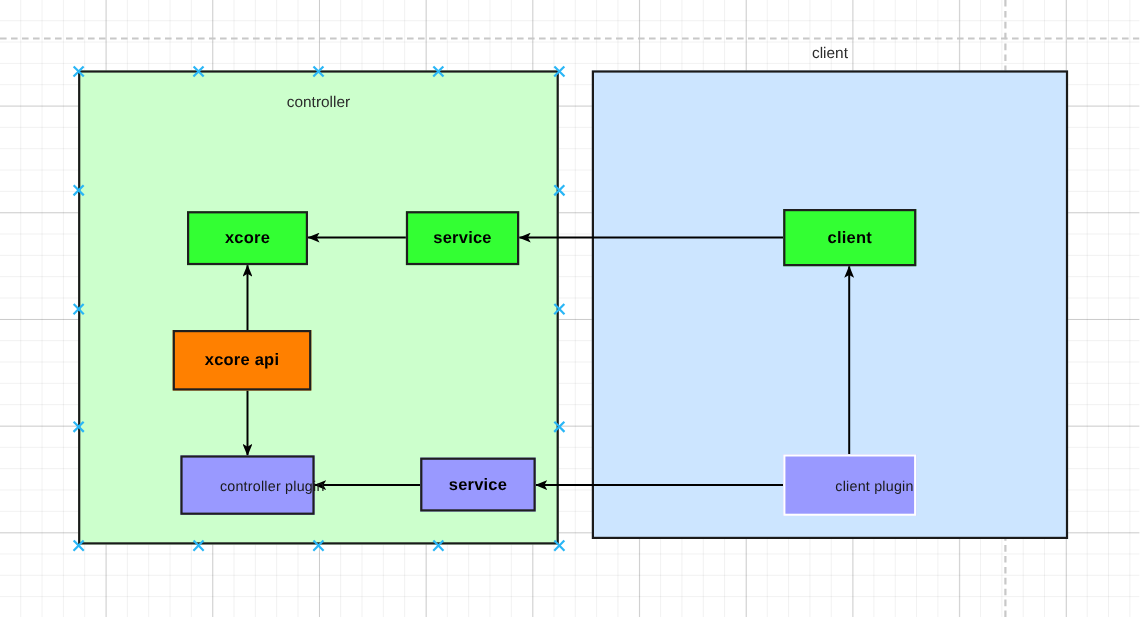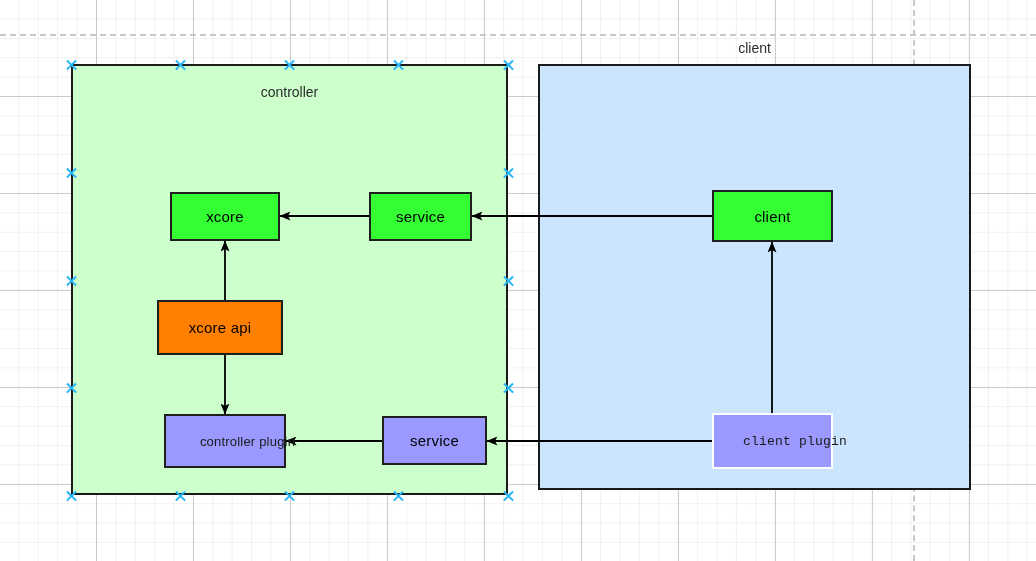--- a/index.html
+++ b/index.html
@@ -62,21 +62,21 @@
     line-height: 16px;
   }
   
   .node {
     position: absolute;
     box-sizing: border-box;
     display: flex;
     align-items: center;
     justify-content: center;
     font-size: 15px;
-    font-weight: normal;
+    font-weight: bold;
     color: #000000;
     border: 2px solid #1f1f1f;
     letter-spacing: 0.2px;
     white-space: nowrap;
   }
   .node.small-plain {
     font-size: 13px;
     font-weight: normal;
     padding-left: 45px;
   }
@@ -146,21 +146,21 @@
       </g>
   </svg>
 
   <div id="nodes-layer">
       <div class="node" style="left: 170px; top: 192px; width: 110px; height: 49px; background: rgb(51, 255, 51); border-color: rgb(31, 31, 31); color: rgb(0, 0, 0);">xcore</div>
       <div class="node" style="left: 369px; top: 192px; width: 103px; height: 49px; background: rgb(51, 255, 51); border-color: rgb(31, 31, 31); color: rgb(0, 0, 0);">service</div>
       <div class="node" style="left: 712px; top: 190px; width: 121px; height: 52px; background: rgb(51, 255, 51); border-color: rgb(31, 31, 31); color: rgb(0, 0, 0);">client</div>
       <div class="node" style="left: 157px; top: 300px; width: 126px; height: 55px; background: rgb(255, 128, 0); border-color: rgb(31, 31, 31); color: rgb(0, 0, 0);">xcore api</div>
       <div class="node small-plain" style="left: 164px; top: 414px; width: 122px; height: 54px; background: rgb(153, 153, 255); border-color: rgb(31, 31, 31); color: rgb(26, 26, 26);">controller plugin</div>
       <div class="node" style="left: 382px; top: 416px; width: 105px; height: 49px; background: rgb(153, 153, 255); border-color: rgb(31, 31, 31); color: rgb(0, 0, 0);">service</div>
-      <div class="node small-plain white-border" style="left: 712px; top: 413px; width: 121px; height: 56px; background: rgb(153, 153, 255); border-color: rgb(255, 255, 255); color: rgb(26, 26, 26); font-family: Liberation Mono, monospace;">client plugin</div>
+      <div class="node small-plain white-border" style="left: 712px; top: 413px; width: 121px; height: 56px; background: rgb(153, 153, 255); border-color: rgb(255, 255, 255); color: rgb(26, 26, 26);">client plugin</div>
     </div>
 
   <div id="labels-layer">
       <div class="container-label" style="left: 71px; top: 40px; width: 437px; margin-top: 44px;">controller</div>
       <div class="container-label" style="left: 538px; top: 40px; width: 433px;">client</div>
     </div>
 
   <div id="handles-layer">
       <div class="handle" style="left: 71px; top: 64px;"></div>
       <div class="handle" style="left: 180px; top: 64px;"></div>

